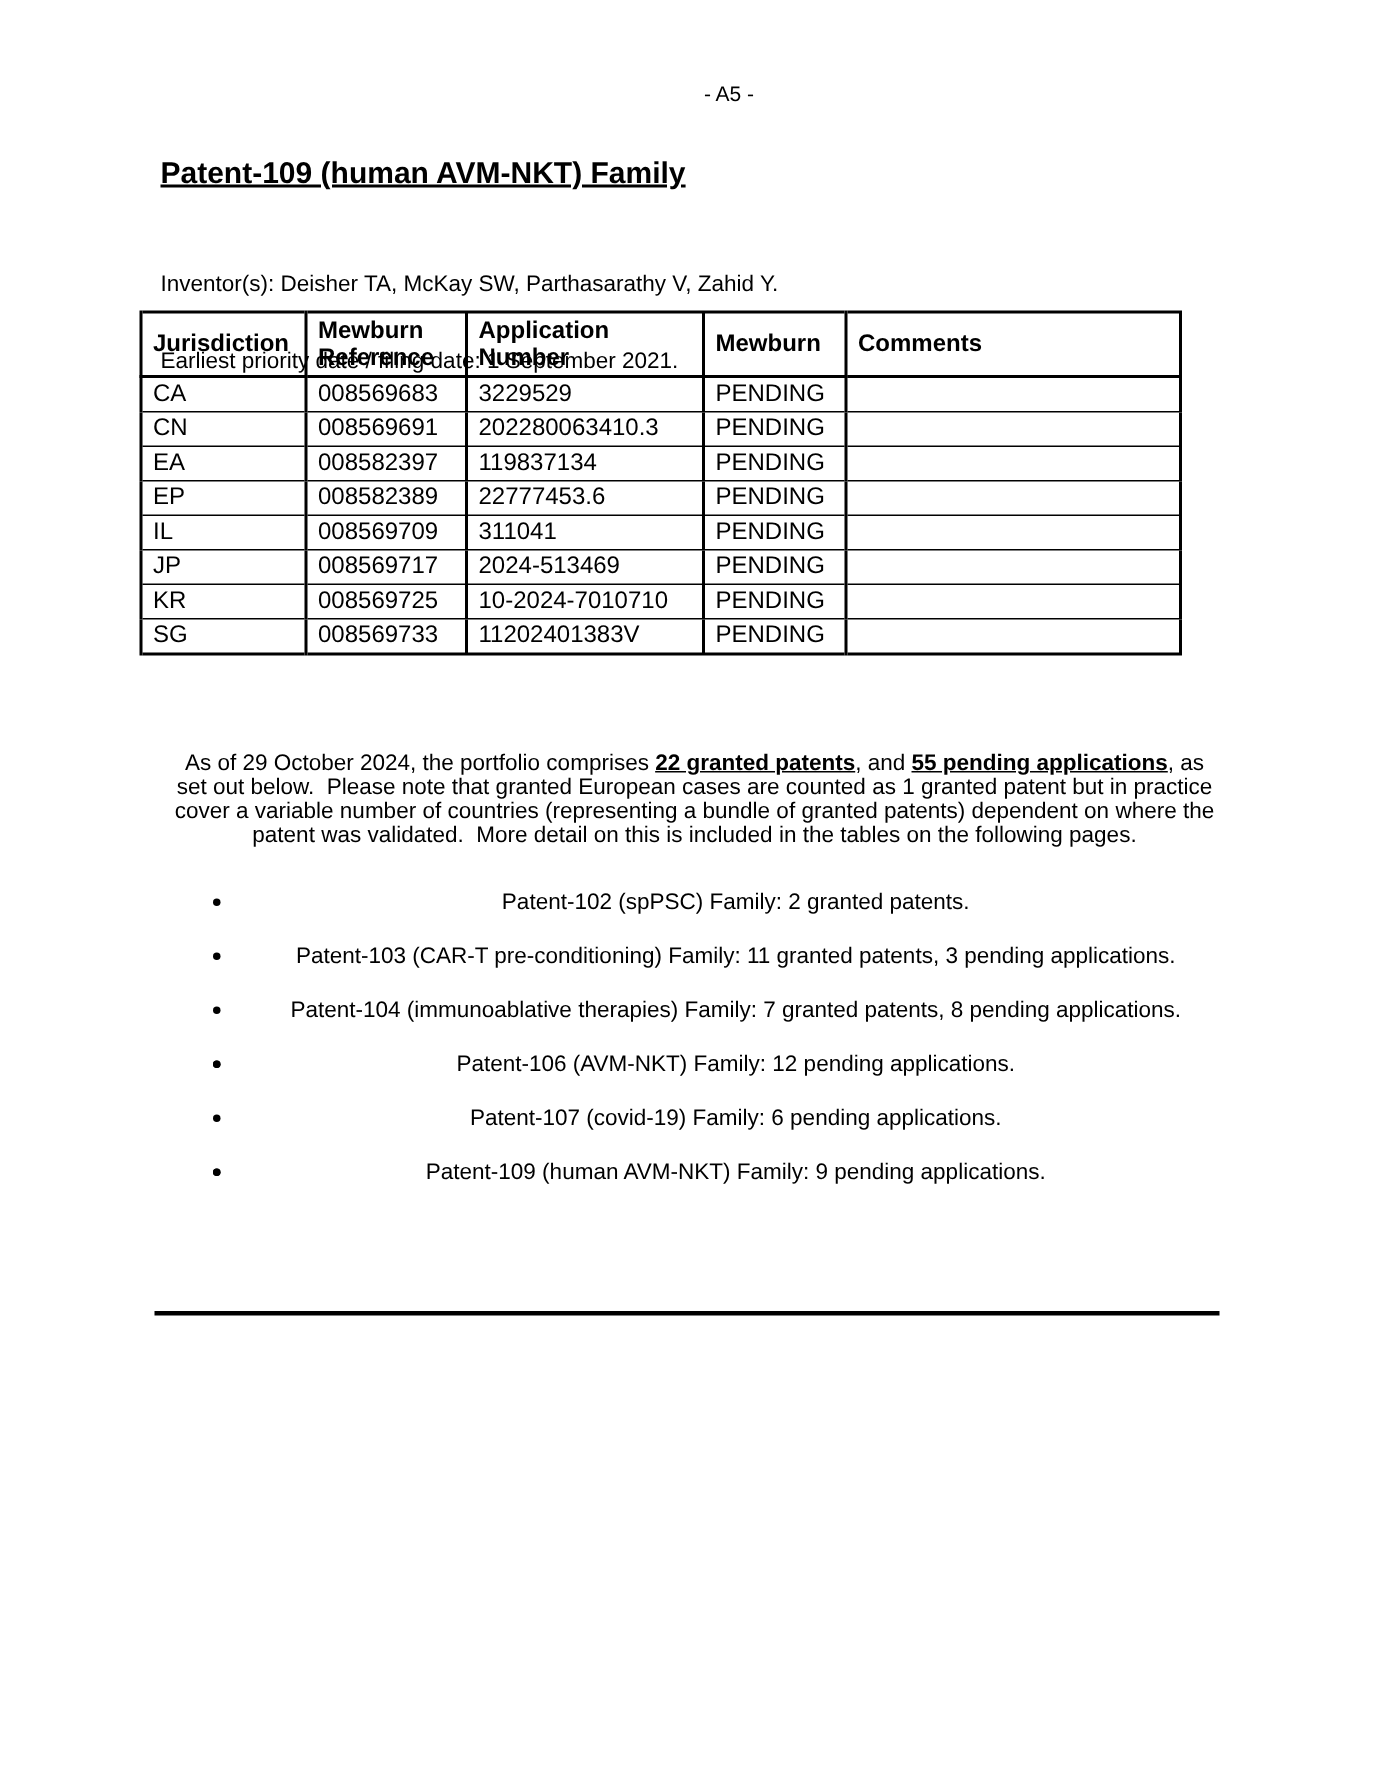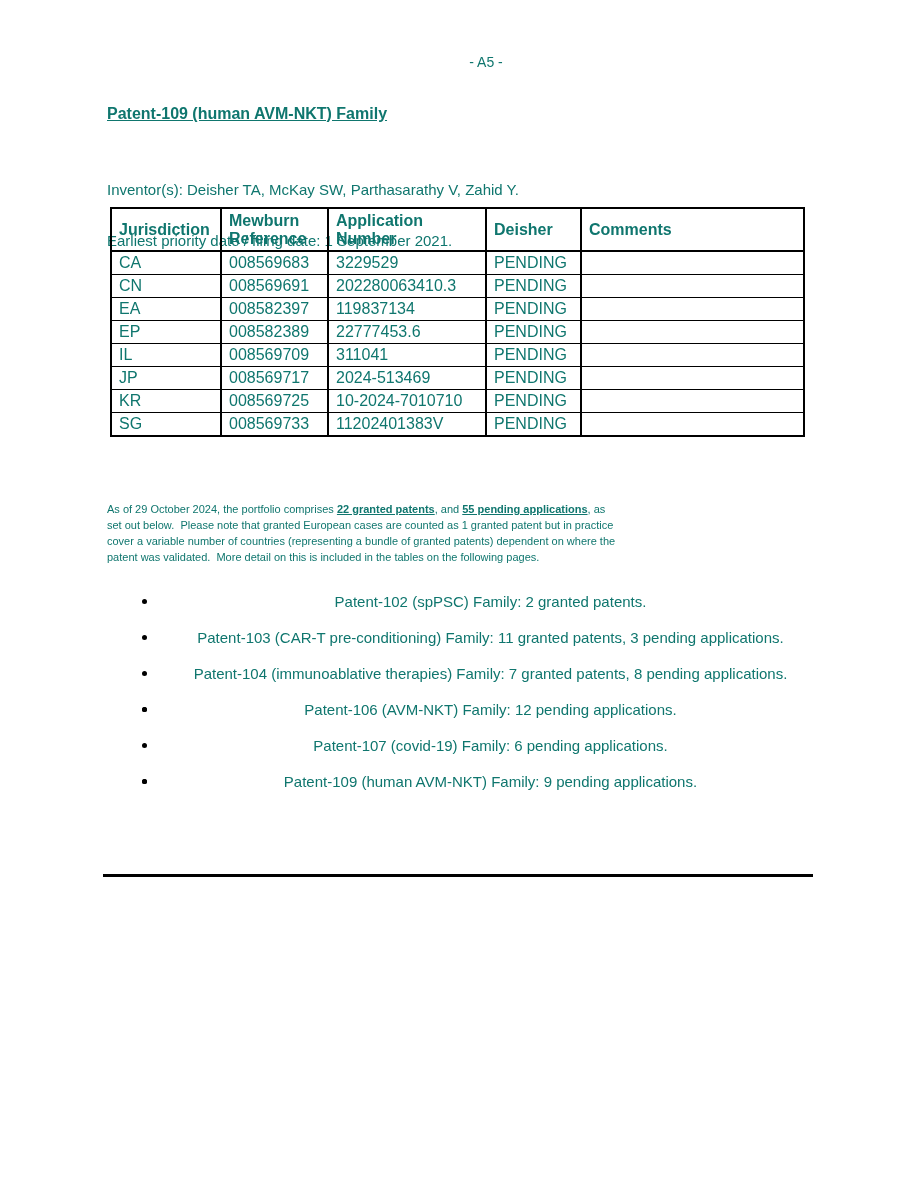--- a/index.html
+++ b/index.html
@@ -1,54 +1,54 @@
 <!DOCTYPE html>
 <html><head>
 <meta charset="utf-8">
 <style>
   html, body { margin: 0; padding: 0; background: #ffffff; }
   .page {
     position: relative;
     width: 918px;
     height: 1188px;
     background: #ffffff;
-    color: #0f766e;
+    color: #000000;
     font-family: "Liberation Sans", "DejaVu Sans", sans-serif;
     overflow: hidden;
   }
   .page-header {
     position: absolute;
     top: 54px;
     left: 486px;
     transform: translateX(-50%);
     font-size: 14px;
     white-space: pre;
   }
   .doc-title {
     position: absolute;
     top: 105px;
     left: 107px;
-    font-size: 16px;
+    font-size: 20px;
     font-weight: bold;
     text-decoration: underline;
     white-space: pre;
     text-align: center;
   }
   .meta-block {
     position: absolute;
     top: 147px;
     left: 107px;
     font-size: 15px;
     line-height: 17px;
     white-space: pre;
   }
   table.patent-table {
     position: absolute;
     top: 207px;
-    left: 110px;
+    left: 93px;
     width: 693px;
     border-collapse: collapse;
     table-layout: fixed;
     border: 2px solid #000;
     font-size: 16px;
   }
   .patent-table th, .patent-table td {
     border: 1px solid #000;
     border-left-width: 2px;
     border-right-width: 2px;
@@ -68,21 +68,22 @@
   .col-jurisdiction { width: 110px; }
   .col-reference    { width: 107px; }
   .col-appnumber    { width: 158px; }
   .col-status       { width: 95px;  }
   .col-comments     { width: 223px; }
   .summary-block {
     position: absolute;
     top: 501px;
     left: 107px;
     width: 712px;
-    font-size: 11px;
+    font-size: 15px;
+    text-align: center;
   }
   .para-line {
     line-height: 16px;
     white-space: pre;
   }
   .bu { font-weight: bold; text-decoration: underline; }
   .bullet-list {
     position: absolute;
     top: 594px;
     left: 107px;
@@ -136,21 +137,21 @@
       <col class="col-reference">
       <col class="col-appnumber">
       <col class="col-status">
       <col class="col-comments">
     </colgroup>
     <thead>
       <tr>
           <th>Jurisdiction</th>
           <th>Mewburn Reference</th>
           <th>Application Number</th>
-          <th>Deisher</th>
+          <th>Mewburn</th>
           <th>Comments</th>
         </tr>
     </thead>
     <tbody>
         <tr>
           <td>CA</td>
           <td>008569683</td>
           <td>3229529</td>
           <td>PENDING</td>
           <td></td>

